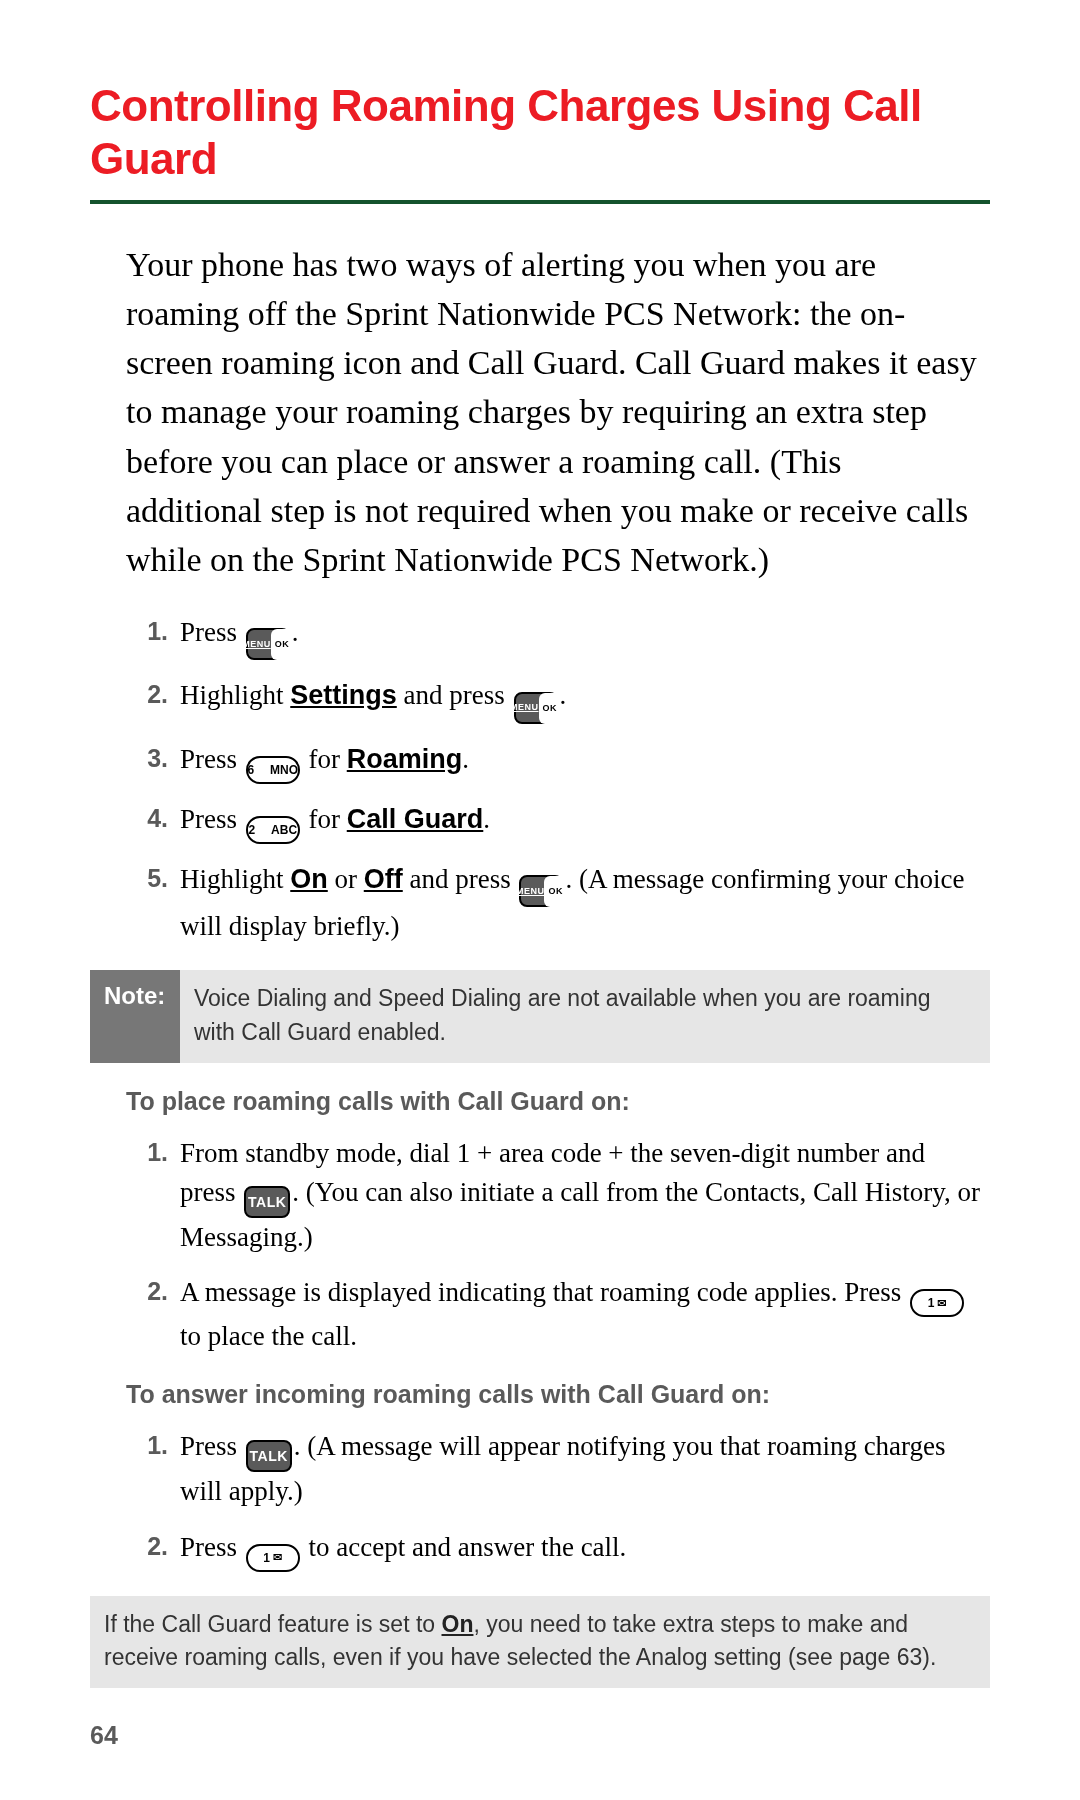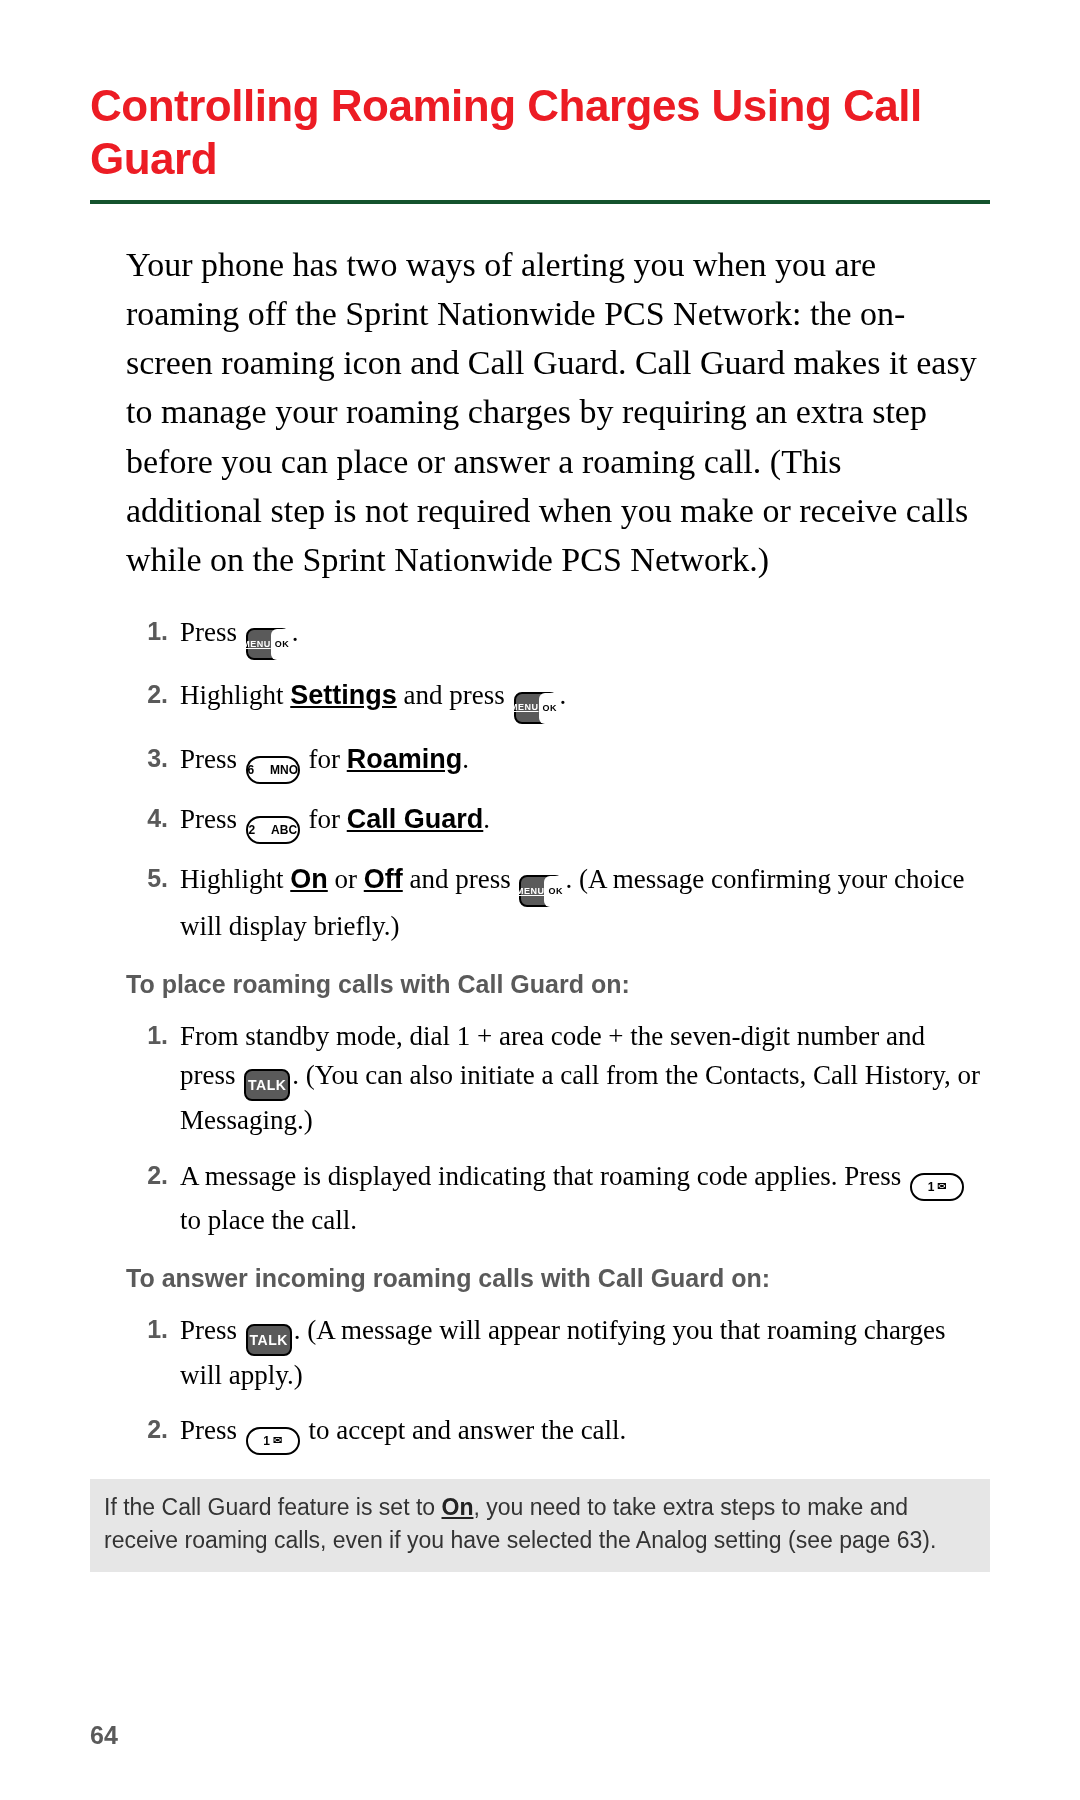--- a/index.html
+++ b/index.html
@@ -200,20 +200,24 @@
         </span><span> for </span><span class="sans-bold">Call Guard</span><span>.</span>
     </li>
     <li>
       <span>Highlight </span><span class="sans-bold">On</span><span> or </span><span class="sans-bold">Off</span><span> and press </span><span class="key menuok">
           <span>MENU</span>
           <span class="ok-pill">OK</span>
         </span><span>. (A message confirming your choice will display briefly.)</span>
     </li>
   </ol>
 
+  <div class="callout">
+    <div class="label">Note:</div>
+    <div class="body">Voice Dialing and Speed Dialing are not available when you are roaming with Call Guard enabled.</div>
+  </div>
 
   <div class="subhead">To place roaming calls with Call Guard on:</div>
 
   <ol class="steps">
     <li>
       <span>From standby mode, dial 1 + area code + the seven-digit number and press </span><span class="key talk">
           <span>TALK</span>
         </span><span>. (You can also initiate a call from the Contacts, Call History, or Messaging.)</span>
     </li>
     <li>

